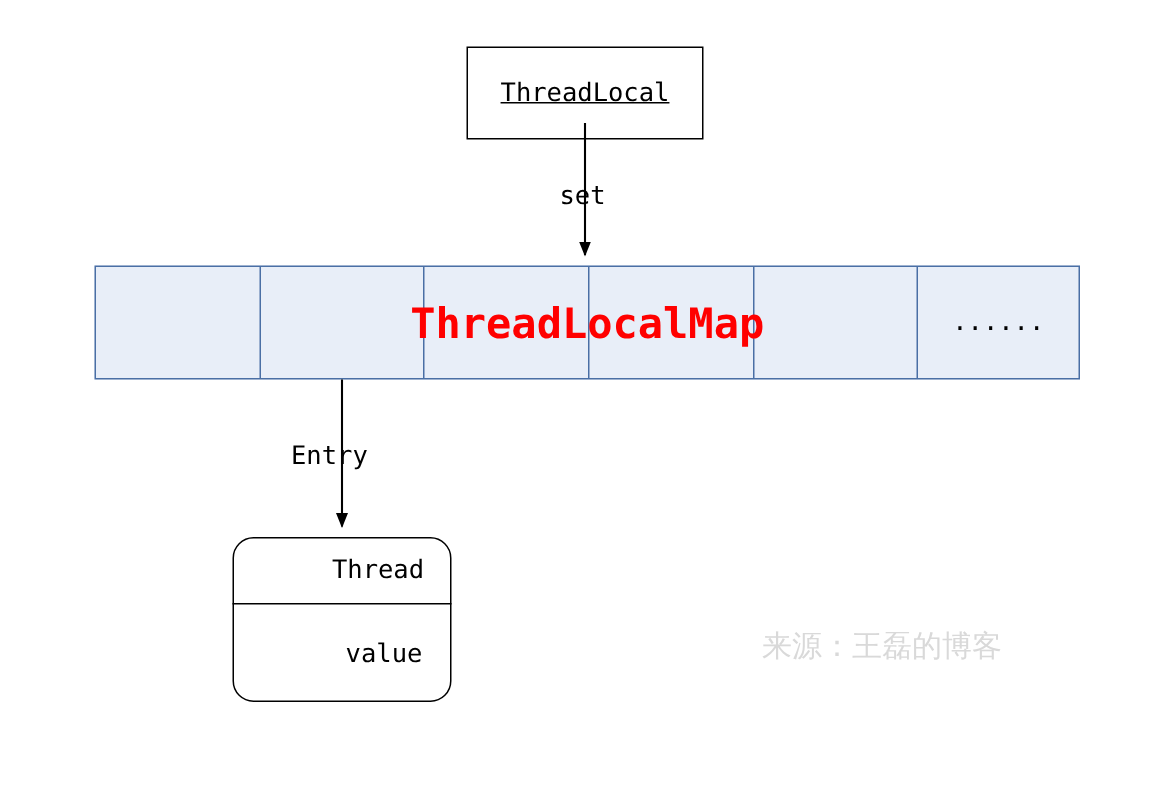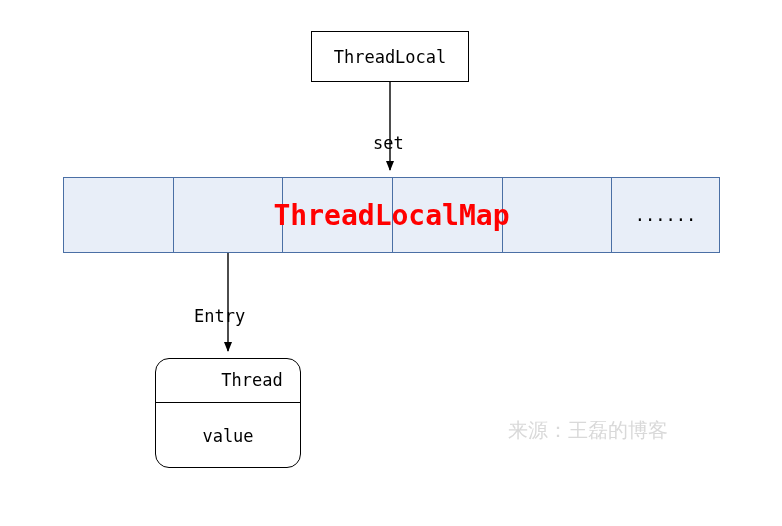--- a/index.html
+++ b/index.html
@@ -25,21 +25,22 @@
     justify-content: center;
     font-family: "DejaVu Sans Mono", monospace;
     font-size: 17px;
     color: #000000;
     white-space: nowrap;
   }
   #threadlocal-box {
     left: 311px;
     top: 31px;
     width: 158px;
-    height: 51px;
+    height: 62px;
+    text-decoration: underline;
   }
   #map-strip {
     position: absolute;
     left: 63px;
     top: 177px;
     width: 657px;
     height: 76px;
     box-sizing: border-box;
     border: 1px solid #4a6fa5;
     background: #e8eef8;
@@ -133,28 +134,28 @@
     left: 155px;
     top: 403px;
     width: 146px;
     height: 65px;
     display: flex;
     align-items: center;
     justify-content: center;
     font-family: "DejaVu Sans Mono", monospace;
     font-size: 17px;
     color: #000000;
+    padding-left: 28px;
   }
   .edge-label {
     position: absolute;
     font-family: "DejaVu Sans Mono", monospace;
     font-size: 17px;
     color: #000000;
     white-space: nowrap;
-    margin-top: 12px;
   }
   #set-label {
     left: 373px;
     top: 121px;
   }
   #entry-label {
     left: 194px;
     top: 294px;
   }
   #watermark {

